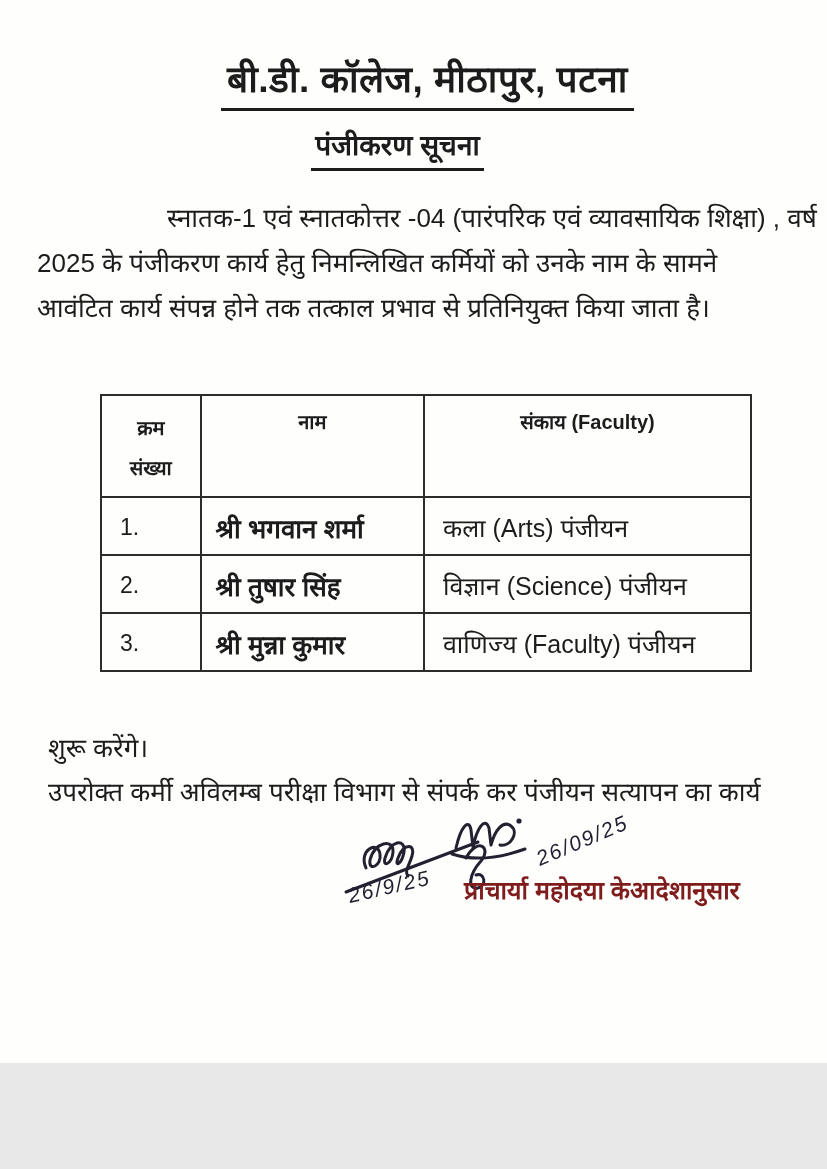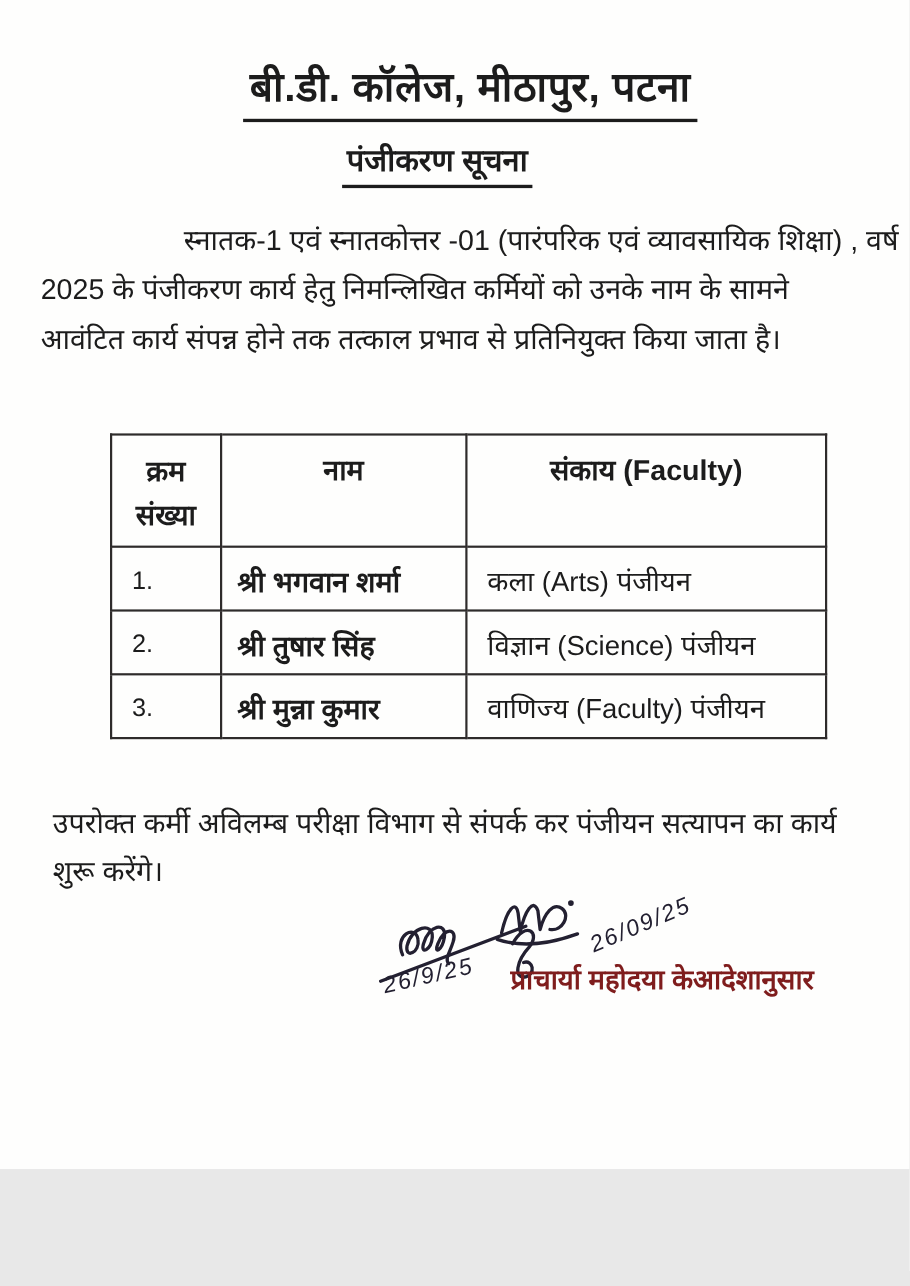--- a/index.html
+++ b/index.html
@@ -40,21 +40,21 @@
     border-collapse:collapse;table-layout:fixed;width:652px;
   }
   .staff-table th,.staff-table td{
     border:2.5px solid #2e2b2b;
     vertical-align:top;
     padding:12px 10px 8px 10px;
   }
   .col-sno{width:99px;}
   .col-name{width:222px;}
   .col-fac{width:325px;}
-  .staff-table thead th{height:72px;font-size:26px;font-weight:700;text-align:center;}
+  .staff-table thead th{height:72px;font-size:20px;font-weight:700;text-align:center;}
   .staff-table thead th.h-sno{padding-left:14px;padding-right:14px;line-height:40px;}
   .staff-table tbody tr{height:58px;}
   .staff-table td.sno{font-size:23px;padding-left:18px;padding-top:16px;}
   .staff-table td.name{font-size:26px;font-weight:700;padding-left:14px;}
   .staff-table td.fac{font-size:25px;font-weight:500;padding-left:18px;margin-left:20px;}
   
   .closing{position:absolute;top:726px;left:48px;width:740px;
     font-size:26px;line-height:44px;font-weight:500;}
   
   .signature{position:absolute;top:806px;left:338px;width:470px;height:120px;}
@@ -70,21 +70,21 @@
 <div class="page">
 
   <div class="title-wrap">
     <h1 class="doc-title">बी.डी. कॉलेज, मीठापुर, पटना</h1>
     <div class="doc-subtitle">
       <span>पंजीकरण सूचना</span>
     </div>
   </div>
 
   <div class="intro">
-    <div class="line indent">स्नातक-1 एवं स्नातकोत्तर -01 (पारंपरिक एवं व्यावसायिक शिक्षा) , वर्ष</div>
+    <div class="line indent">स्नातक-1 एवं स्नातकोत्तर -04 (पारंपरिक एवं व्यावसायिक शिक्षा) , वर्ष</div>
     <div class="line">2025 के पंजीकरण कार्य हेतु निमन्लिखित कर्मियों को उनके नाम के सामने</div>
     <div class="line">आवंटित कार्य संपन्न  होने तक तत्काल प्रभाव से प्रतिनियुक्त किया जाता है।</div>
   </div>
 
   <table class="staff-table">
     <colgroup>
       <col class="col-sno">
         <col class="col-name">
         <col class="col-fac">
     </colgroup>
@@ -108,22 +108,22 @@
       </tr>
       <tr>
         <td class="sno">3.</td>
         <td class="name">श्री मुन्ना कुमार</td>
         <td class="fac">वाणिज्य (Faculty) पंजीयन</td>
       </tr>
     </tbody>
   </table>
 
   <div class="closing">
+    <div>शुरू करेंगे।</div>
     <div>उपरोक्त कर्मी अविलम्ब परीक्षा विभाग से संपर्क कर पंजीयन सत्यापन का कार्य</div>
-    <div>शुरू करेंगे।</div>
   </div>
 
   <div class="signature">
     <svg class="sig-svg" width="470" height="120" viewBox="0 0 470 120">
       <g fill="none" stroke="#232031" stroke-width="3" stroke-linecap="round" stroke-linejoin="round">
 
         <path d="M28,62 C20,44 40,34 42,48 C44,60 30,66 32,54 C36,36 56,32 55,46 C54,58 44,62 47,52 C52,34 68,32 66,46 C64,58 56,62 60,52 C66,36 78,38 74,50 C71,60 66,66 70,70"></path>
 
         <path d="M8,86 L140,36"></path>
 

